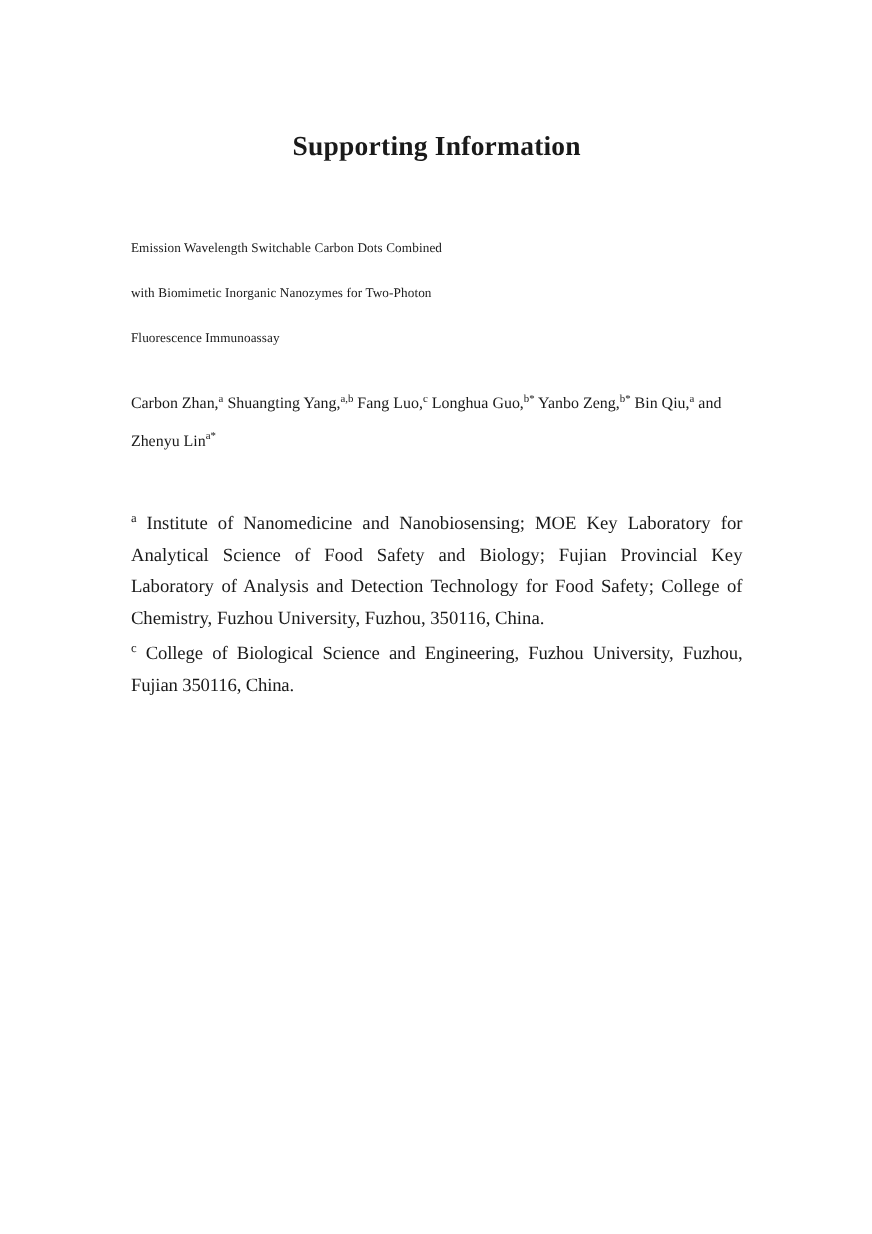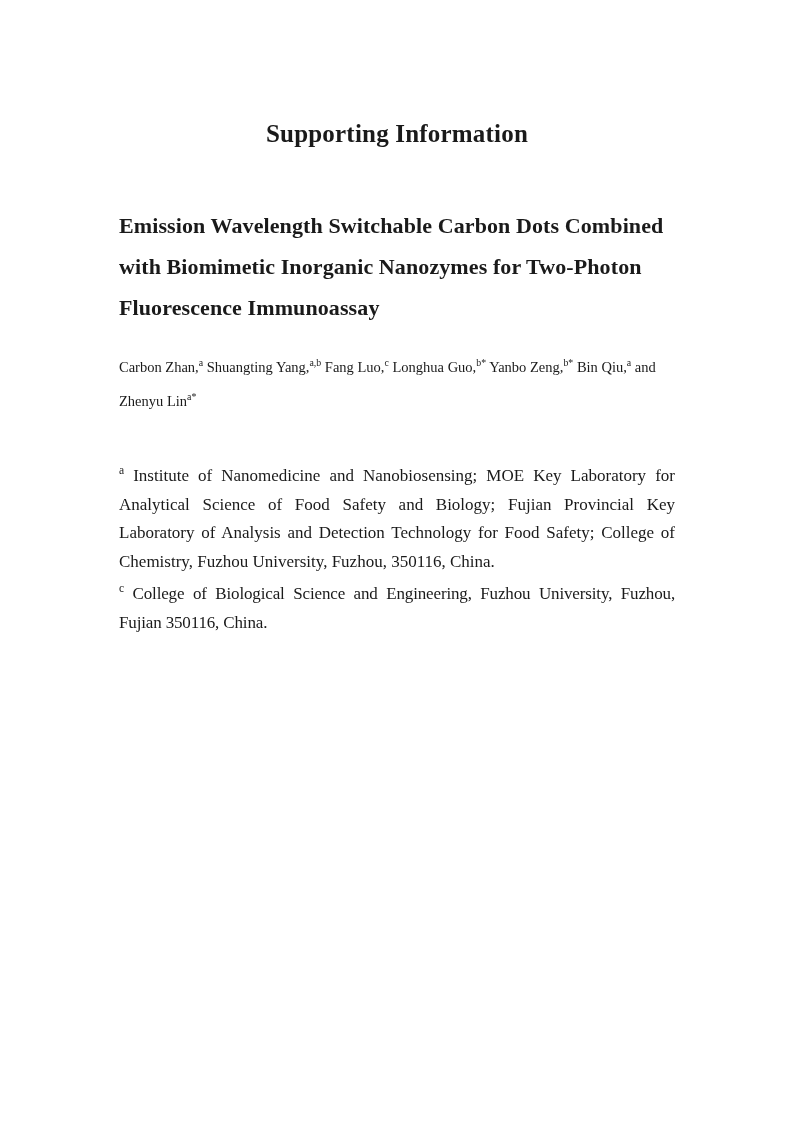--- a/index.html
+++ b/index.html
@@ -31,22 +31,22 @@
   }
   .si-title {
     text-align: center;
     font-size: 25px;
     font-weight: bold;
     letter-spacing: 0.2px;
     margin-top: 104px;
   }
   .paper-title {
     margin-top: 57px;
-    font-size: 22px;
-    font-weight: bold;
+    font-size: 12px;
+    font-weight: normal;
     line-height: 41px;
     text-align: justify;
     text-align-last: left;
     letter-spacing: 0.1px;
   }
   .paper-title .line {
     display: block;
     text-align: justify;
   }
   .paper-title .line.last {

